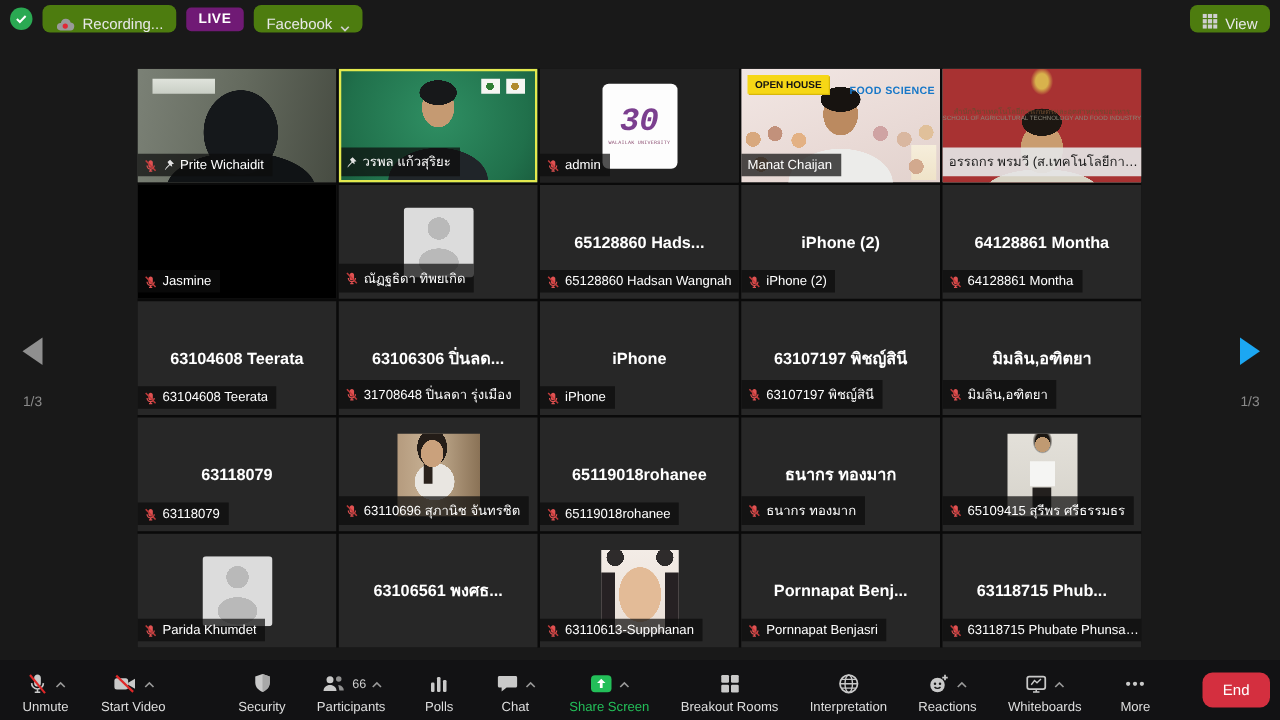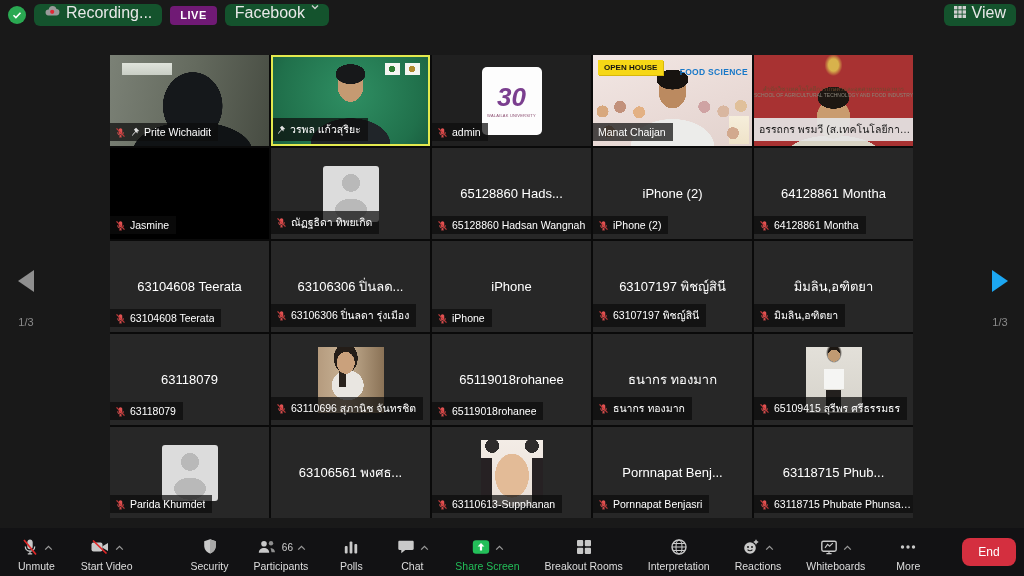--- a/index.html
+++ b/index.html
@@ -1,30 +1,30 @@
 <!DOCTYPE html>
 <html><head>
 <meta charset="utf-8">
 <style>
   html,body{margin:0;padding:0;}
   body{width:1024px;height:576px;background:#191919;font-family:"Liberation Sans",sans-serif;position:relative;overflow:hidden;color:#fff;}
 
   
   .topbar{position:absolute;top:0;left:0;right:0;height:30px;display:flex;align-items:center;gap:8px;padding:0 8px;}
   .shield-badge{width:18px;height:18px;border-radius:50%;background:#2aa952;display:flex;align-items:center;justify-content:center;flex:0 0 auto;}
-  .pill{background:#14532d;border-radius:6px;height:22px;display:flex;align-items:flex-start;gap:6px;padding:0 10px;font-size:16px;color:#e8e8e8;}
+  .pill{background:#4d7c0f;border-radius:6px;height:22px;display:flex;align-items:flex-end;gap:6px;padding:0 10px;font-size:12px;color:#e8e8e8;}
   .live-badge{background:#701a75;border-radius:4px;height:19px;display:flex;align-items:center;padding:0 10px;font-size:11px;font-weight:bold;letter-spacing:.5px;color:#fff;}
   .view-btn{position:absolute;right:8px;top:4px;}
   .caret svg,.rec-icon svg{display:block;}
 
   
   .grid{position:absolute;left:110px;top:55px;width:803px;height:463px;display:grid;grid-template-columns:repeat(5,1fr);grid-auto-rows:1fr;gap:2px;background:#0a0a0a;}
   .tile{position:relative;background:#272727;overflow:hidden;}
   .tile.active::after{content:"";position:absolute;inset:0;border:2px solid #e3e94e;pointer-events:none;z-index:4;}
-  .center-name{position:absolute;inset:0;display:flex;align-items:center;justify-content:center;font-weight:normal;font-size:13px;color:#fff;z-index:1;text-align:center;padding:0 4px;}
+  .center-name{position:absolute;inset:0;display:flex;align-items:center;justify-content:center;font-weight:bold;font-size:13px;color:#fff;z-index:1;text-align:center;padding:0 4px;}
   .chip{position:absolute;left:0;bottom:5px;max-width:97%;display:flex;align-items:center;gap:4px;background:rgba(12,12,12,.72);padding:3px 7px 3px 5px;font-size:10.5px;color:#fff;white-space:nowrap;overflow:hidden;z-index:3;}
   .chip.light{background:rgba(228,228,228,.93);color:#1a1a1a;}
   .chip .chip-ic{display:flex;flex:0 0 auto;}
   .chip-text{overflow:hidden;text-overflow:ellipsis;}
 
   .visual{position:absolute;inset:0;background-repeat:no-repeat;}
   .v-black{background:#000;}
   .v-webcam-dark{background:
     radial-gradient(ellipse 30px 34px at 52% 56%, #15181b 99%, transparent),
     radial-gradient(ellipse 60px 30px at 52% 106%, #101315 99%, transparent),
@@ -59,21 +59,21 @@
     radial-gradient(ellipse 17px 20px at 50% 70%, #c99c6f 99%, transparent),
     radial-gradient(ellipse 46px 18px at 50% 108%, #d8d3c4 99%, transparent),
     radial-gradient(ellipse 9px 11px at 50% 11%, #d8b24c 55%, #a83232 100%),
     linear-gradient(#f3f0e5,#ebe6d6);}
 
   .poster-banner{position:absolute;top:5px;left:5px;background:#f6d716;color:#141414;font-size:8px;font-weight:bold;padding:3px 6px;box-shadow:1px 1px 0 #d8b70a;z-index:2;}
   .poster-caption{position:absolute;top:12px;right:4px;color:#1878c8;font-size:8.5px;font-weight:bold;letter-spacing:.3px;z-index:2;}
   .school-line1{position:absolute;top:29px;left:0;right:0;text-align:center;font-size:6px;color:#6b4a2f;white-space:nowrap;overflow:hidden;z-index:2;}
   .school-line2{position:absolute;top:37px;left:0;right:0;text-align:center;font-size:5px;color:#8a8578;white-space:nowrap;overflow:hidden;z-index:2;}
 
-  .logo-card{position:absolute;left:50%;top:50%;transform:translate(-50%,-50%);width:60px;height:68px;background:#fdfdfd;border-radius:5px;display:flex;flex-direction:column;align-items:center;justify-content:center;gap:3px;z-index:1;}
+  .logo-card{position:absolute;left:50%;top:50%;transform:translate(-50%,-50%);width:60px;height:68px;background:#fdfdfd;border-radius:5px;display:flex;flex-direction:column;align-items:center;justify-content:center;gap:3px;z-index:1;font-family:Liberation Mono, monospace;}
   .logo-30{font-size:26px;font-weight:bold;font-style:italic;color:#7b3f8f;line-height:1;}
   .logo-sub{font-size:4px;color:#8a4b6f;letter-spacing:.2px;}
 
   .photo,.ph-avatar{position:absolute;left:50%;top:50%;transform:translate(-50%,-50%);background-repeat:no-repeat;z-index:1;}
   .ph-avatar{width:56px;height:56px;border-radius:3px;background:
     radial-gradient(circle 9px at 50% 30%, #b9b9b9 99%, transparent),
     radial-gradient(ellipse 16px 11px at 50% 78%, #b9b9b9 99%, transparent),
     #dcdcdc;}
   .p-sit{width:66px;height:66px;background:
     radial-gradient(ellipse 9px 11px at 42% 24%, #caa17c 99%, transparent),
@@ -312,21 +312,21 @@
     <div class="tile">
       <div class="center-name">63106306 ปิ่นลด...</div>
       <div class="chip">
         <span class="chip-ic">
           <svg width="11" height="11" viewBox="0 0 10 10">
             <path d="M5 1.1c.9 0 1.6.7 1.6 1.6v2.3a1.6 1.6 0 0 1-3.2 0V2.7c0-.9.7-1.6 1.6-1.6z" fill="#e05252"></path>
             <path d="M2.4 4.9a2.6 2.6 0 0 0 5.2 0M5 7.5V9M3.8 9h2.4" stroke="#e05252" fill="none" stroke-width=".9"></path>
             <path d="M1.4 1.2l7.2 7.6" stroke="#c03a3a" stroke-width="1.1"></path>
           </svg>
         </span>
-        <span class="chip-text">63106306 ปิ่นลดา รุ่งเมือง</span>
+        <span class="chip-text">31708648 ปิ่นลดา รุ่งเมือง</span>
       </div>
     </div>
     <div class="tile">
       <div class="center-name">iPhone</div>
       <div class="chip">
         <span class="chip-ic">
           <svg width="11" height="11" viewBox="0 0 10 10">
             <path d="M5 1.1c.9 0 1.6.7 1.6 1.6v2.3a1.6 1.6 0 0 1-3.2 0V2.7c0-.9.7-1.6 1.6-1.6z" fill="#e05252"></path>
             <path d="M2.4 4.9a2.6 2.6 0 0 0 5.2 0M5 7.5V9M3.8 9h2.4" stroke="#e05252" fill="none" stroke-width=".9"></path>
             <path d="M1.4 1.2l7.2 7.6" stroke="#c03a3a" stroke-width="1.1"></path>

